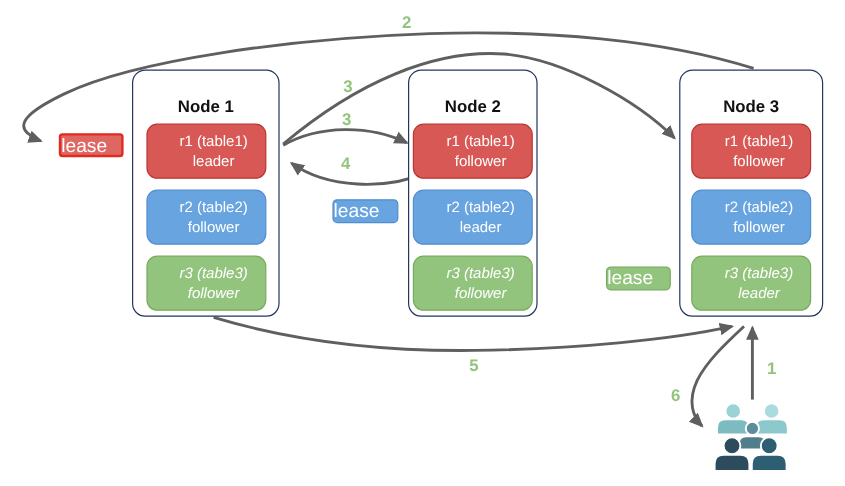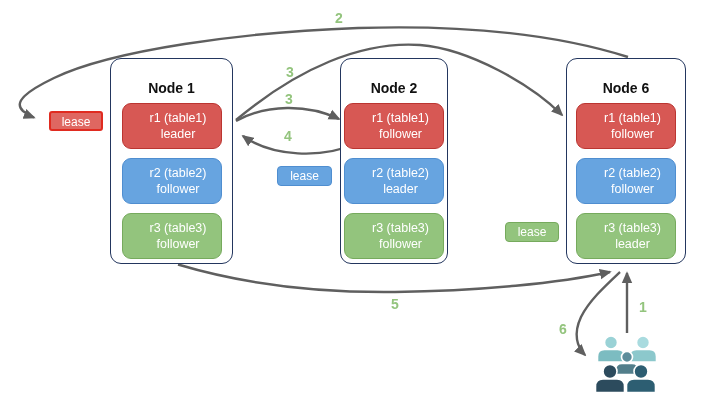--- a/index.html
+++ b/index.html
@@ -30,24 +30,24 @@
     font-size:14px;font-weight:bold;color:var(--title_text);
   }
   .replica{
     width:100px;height:46px;margin:0 auto 9px;border-radius:9px;
     color:#fff;display:flex;flex-direction:column;justify-content:center;
     text-align:center;font-size:12.5px;line-height:16px;
     box-sizing:border-box;border:1.5px solid transparent;padding-left:13px;
   }
   .replica.red{background:var(--red_fill);border-color:var(--red_border);}
   .replica.blue{background:var(--blue_fill);border-color:var(--blue_border);}
-  .replica.green{background:var(--green_fill);border-color:var(--green_border);}
+  .replica.green{background:var(--green_fill);border-color:var(--green_border);font-style:italic;}
   .lease{
     position:absolute;height:20px;border-radius:4px;color:#fff;
-    font-size:12px;line-height:19px;text-align:center;
+    font-size:16px;line-height:19px;
     box-sizing:border-box;
   }
   .lease.red{left:49px;top:111px;width:54px;background:var(--lease_red_fill);
     border:2px solid var(--lease_red_border);border-radius:3px;}
   .lease.blue{left:277px;top:166px;width:55px;background:var(--blue_fill);
     border:1.5px solid var(--blue_border);}
   .lease.green{left:505px;top:222px;width:54px;background:var(--green_fill);
     border:1.5px solid var(--green_border);}
   .step{
     position:absolute;font-size:14px;font-weight:bold;color:var(--step_green);
@@ -114,21 +114,21 @@
       <span>r2 (table2)</span>
       <span>leader</span>
     </div>
     <div class="replica green">
       <span>r3 (table3)</span>
       <span>follower</span>
     </div>
   </div>
 
   <div class="node" style="left:566px;width:120px;">
-    <div class="node-title">Node 6</div>
+    <div class="node-title">Node 3</div>
     <div class="replica red">
       <span>r1 (table1)</span>
       <span>follower</span>
     </div>
     <div class="replica blue">
       <span>r2 (table2)</span>
       <span>follower</span>
     </div>
     <div class="replica green">
       <span>r3 (table3)</span>

